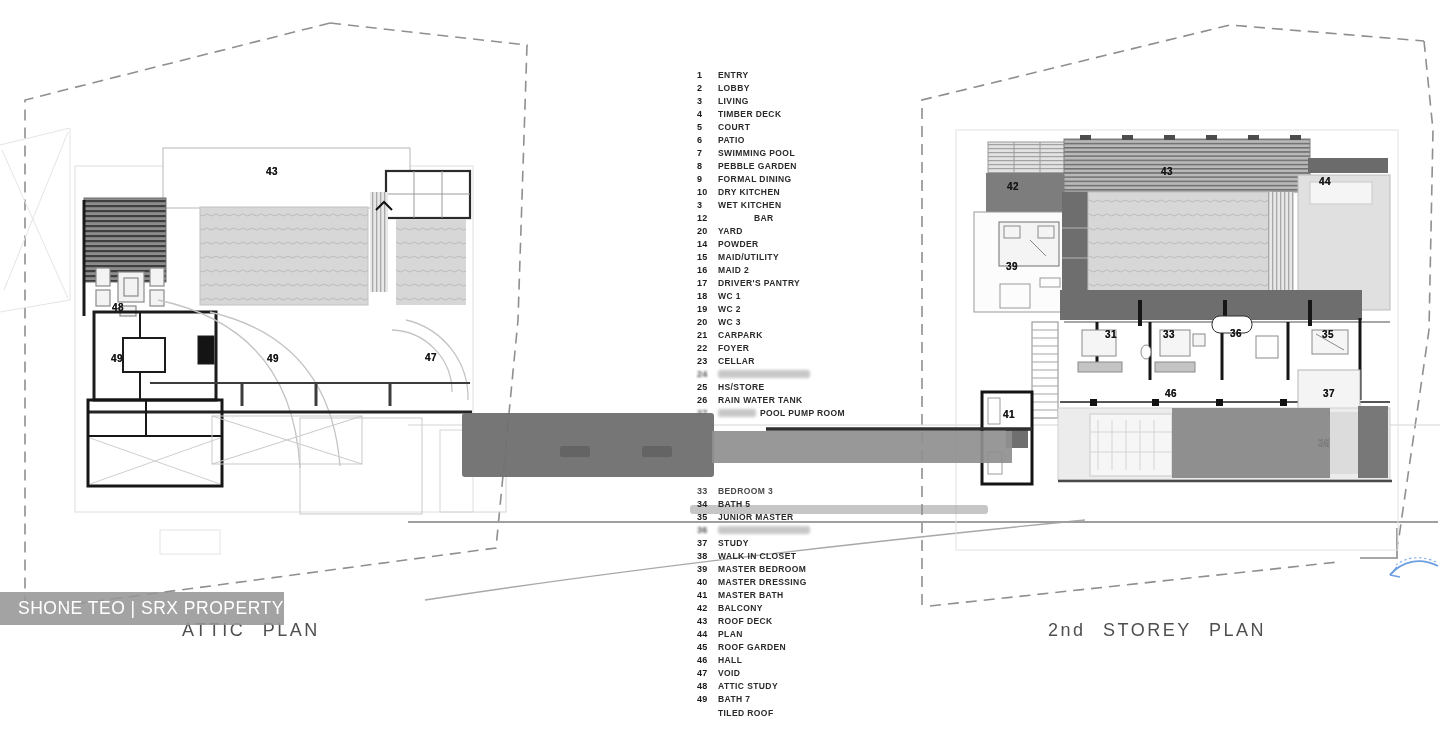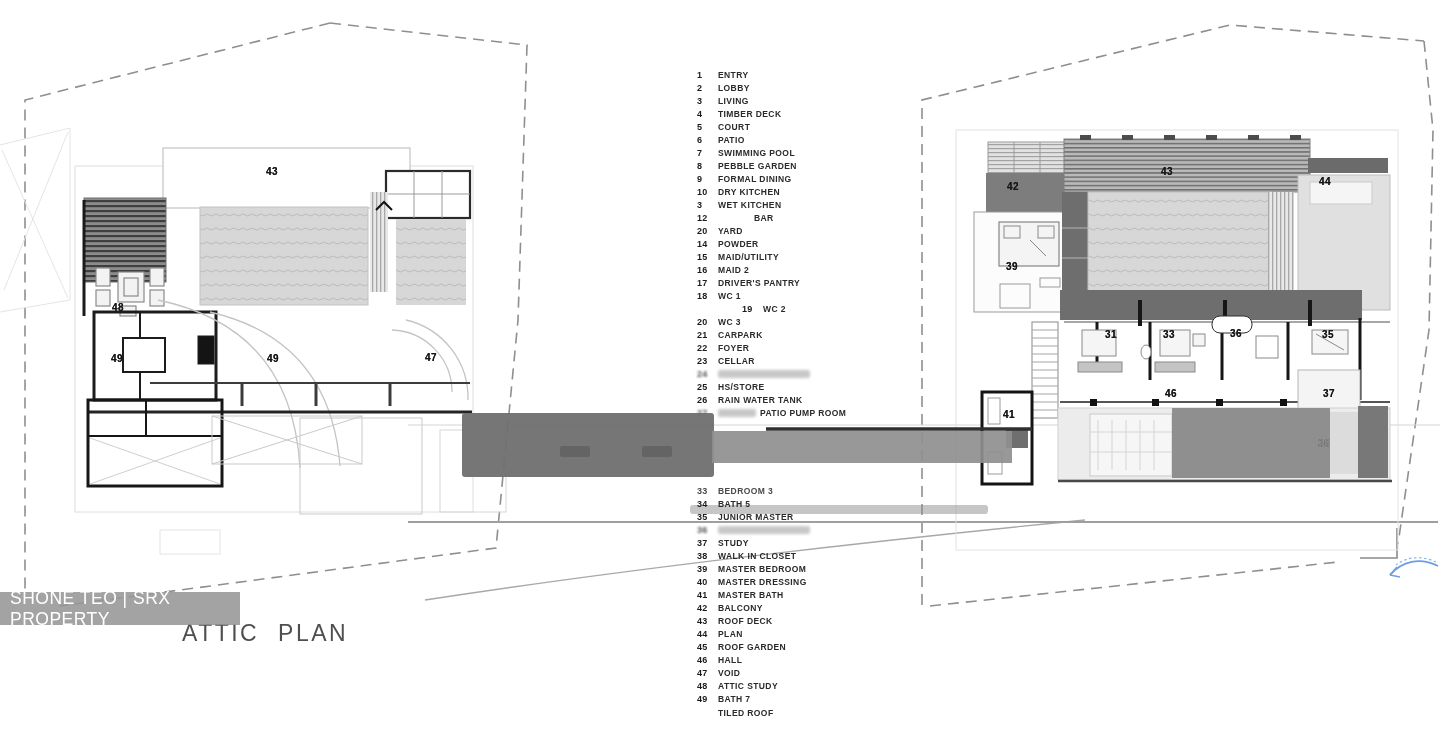--- a/index.html
+++ b/index.html
@@ -14,28 +14,28 @@
   .llab{font-size:8.5px;font-weight:700;color:#2a2a2a;letter-spacing:.4px;}
   .blur{filter:blur(1.2px);color:#555;}
   .smudge .lnum,.smudge .llab{filter:blur(0.7px);color:#4a4a4a;}
   .lsmear{display:inline-block;height:8px;background:#9a9a9a;opacity:.55;border-radius:2px;
           filter:blur(1.5px);margin-right:4px;}
   
   .room-num{position:absolute;z-index:2;transform:translate(-50%,-50%);font-size:10px;
             font-weight:700;color:#161616;letter-spacing:.5px;text-shadow:0 0 .6px #333;}
   .room-num.muted{color:#8e8e8e;font-weight:700;filter:blur(.6px);}
   
-  .plan-title{position:absolute;z-index:2;font-size:23px;color:#4f4f4f;letter-spacing:2.5px;
+  .plan-title{position:absolute;z-index:2;font-size:18px;color:#4f4f4f;letter-spacing:2.5px;
               word-spacing:10px;font-weight:400;}
   #title-left{left:182px;top:620px;}
   #title-right{left:1048px;top:620px;}
   
-  #watermark{position:absolute;left:0;top:592px;width:240px;height:33px;z-index:5;
+  #watermark{position:absolute;left:0;top:592px;width:284px;height:33px;z-index:5;
              background:rgba(150,150,150,.88);color:#ffffff;font-size:17.5px;
-             display:flex;align-items:center;padding-left:10px;box-sizing:border-box;
+             display:flex;align-items:center;padding-left:18px;box-sizing:border-box;
              letter-spacing:.5px;}
   #bridge-svg{z-index:3;}
 </style>
 </head>
 <body>
 
 <div id="stage">
 
   <svg id="base-svg" width="1440" height="731" viewBox="0 0 1440 731">
     <defs>
@@ -327,21 +327,21 @@
         <span class="llab">MAID 2</span>
       </div>
       <div class="lrow" style="top: 208px;">
         <span class="lnum">17</span>
         <span class="llab">DRIVER'S PANTRY</span>
       </div>
       <div class="lrow" style="top: 221px;">
         <span class="lnum">18</span>
         <span class="llab">WC 1</span>
       </div>
-      <div class="lrow" style="top: 234px; margin-left: 45px;">
+      <div class="lrow" style="top: 234px;">
         <span class="lnum">19</span>
         <span class="llab">WC 2</span>
       </div>
       <div class="lrow" style="top: 247px;">
         <span class="lnum">20</span>
         <span class="llab">WC 3</span>
       </div>
       <div class="lrow" style="top: 260px;">
         <span class="lnum">21</span>
         <span class="llab">CARPARK</span>
@@ -362,21 +362,21 @@
         <span class="lnum">25</span>
         <span class="llab">HS/STORE</span>
       </div>
       <div class="lrow" style="top: 325px;">
         <span class="lnum">26</span>
         <span class="llab">RAIN WATER TANK</span>
       </div>
       <div class="lrow" style="top: 338px;">
         <span class="lnum blur">27</span>
         <span class="lsmear" style="width: 38px;"></span>
-        <span class="llab">PATIO PUMP ROOM</span>
+        <span class="llab">POOL PUMP ROOM</span>
       </div>
       <div class="lrow smudge" style="top: 416px;">
         <span class="lnum">33</span>
         <span class="llab">BEDROOM 3</span>
       </div>
       <div class="lrow" style="top: 429px;">
         <span class="lnum">34</span>
         <span class="llab">BATH 5</span>
       </div>
       <div class="lrow" style="top: 442px;">
@@ -467,17 +467,18 @@
 
   <svg id="bridge-svg" width="1440" height="731" viewBox="0 0 1440 731">
     <rect x="462" y="413" width="252" height="64" rx="3" fill="#6f6f6f" opacity="0.95"></rect>
     <rect x="560" y="446" width="30" height="11" fill="#3a3a3a" opacity="0.3" rx="2"></rect>
     <rect x="642" y="446" width="30" height="11" fill="#3a3a3a" opacity="0.3" rx="2"></rect>
     <rect x="712" y="431" width="300" height="32" fill="#8f8f8f" opacity="0.92"></rect>
     <line x1="766" y1="429" x2="1032" y2="429" stroke="#2f2f2f" stroke-width="3.5"></line>
   </svg>
 
   <div class="plan-title" id="title-left">ATTIC PLAN</div>
+  <div class="plan-title" id="title-right">2nd STOREY PLAN</div>
 
   <div id="watermark">
     <span>SHONE TEO | SRX PROPERTY</span>
   </div>
 </div>
 
 </body></html>

